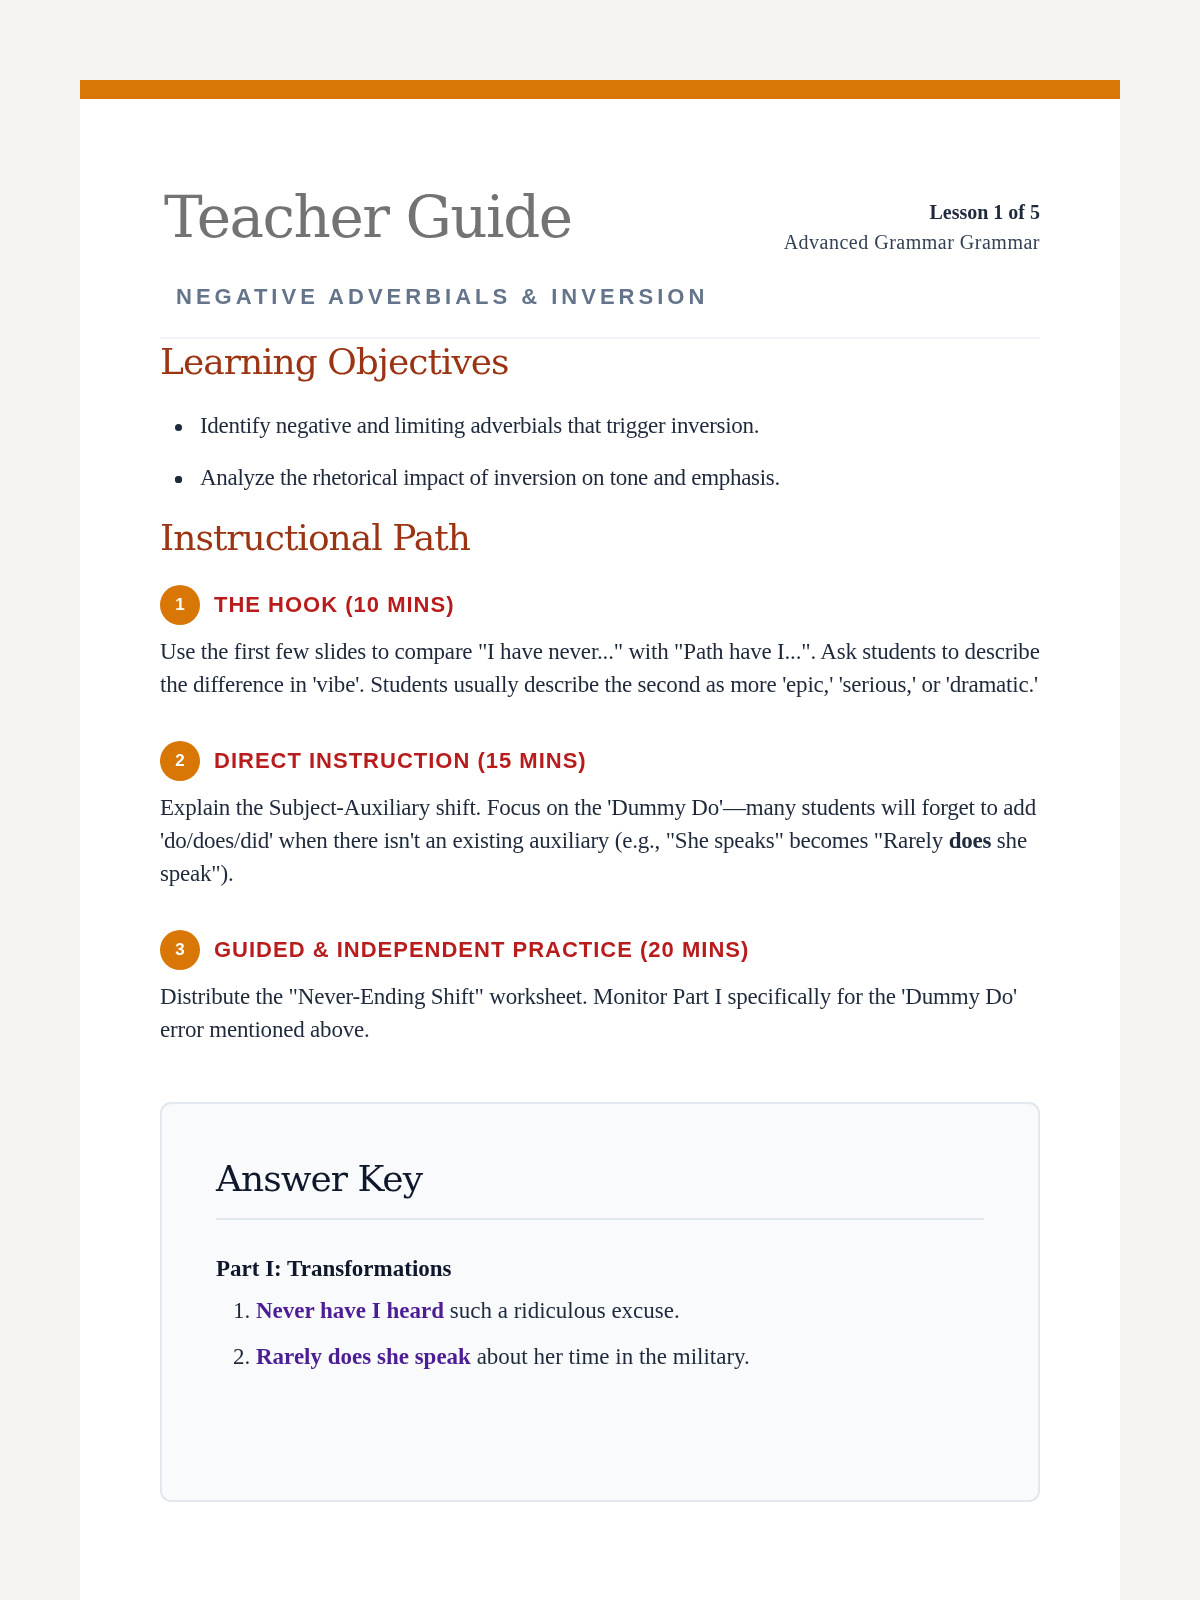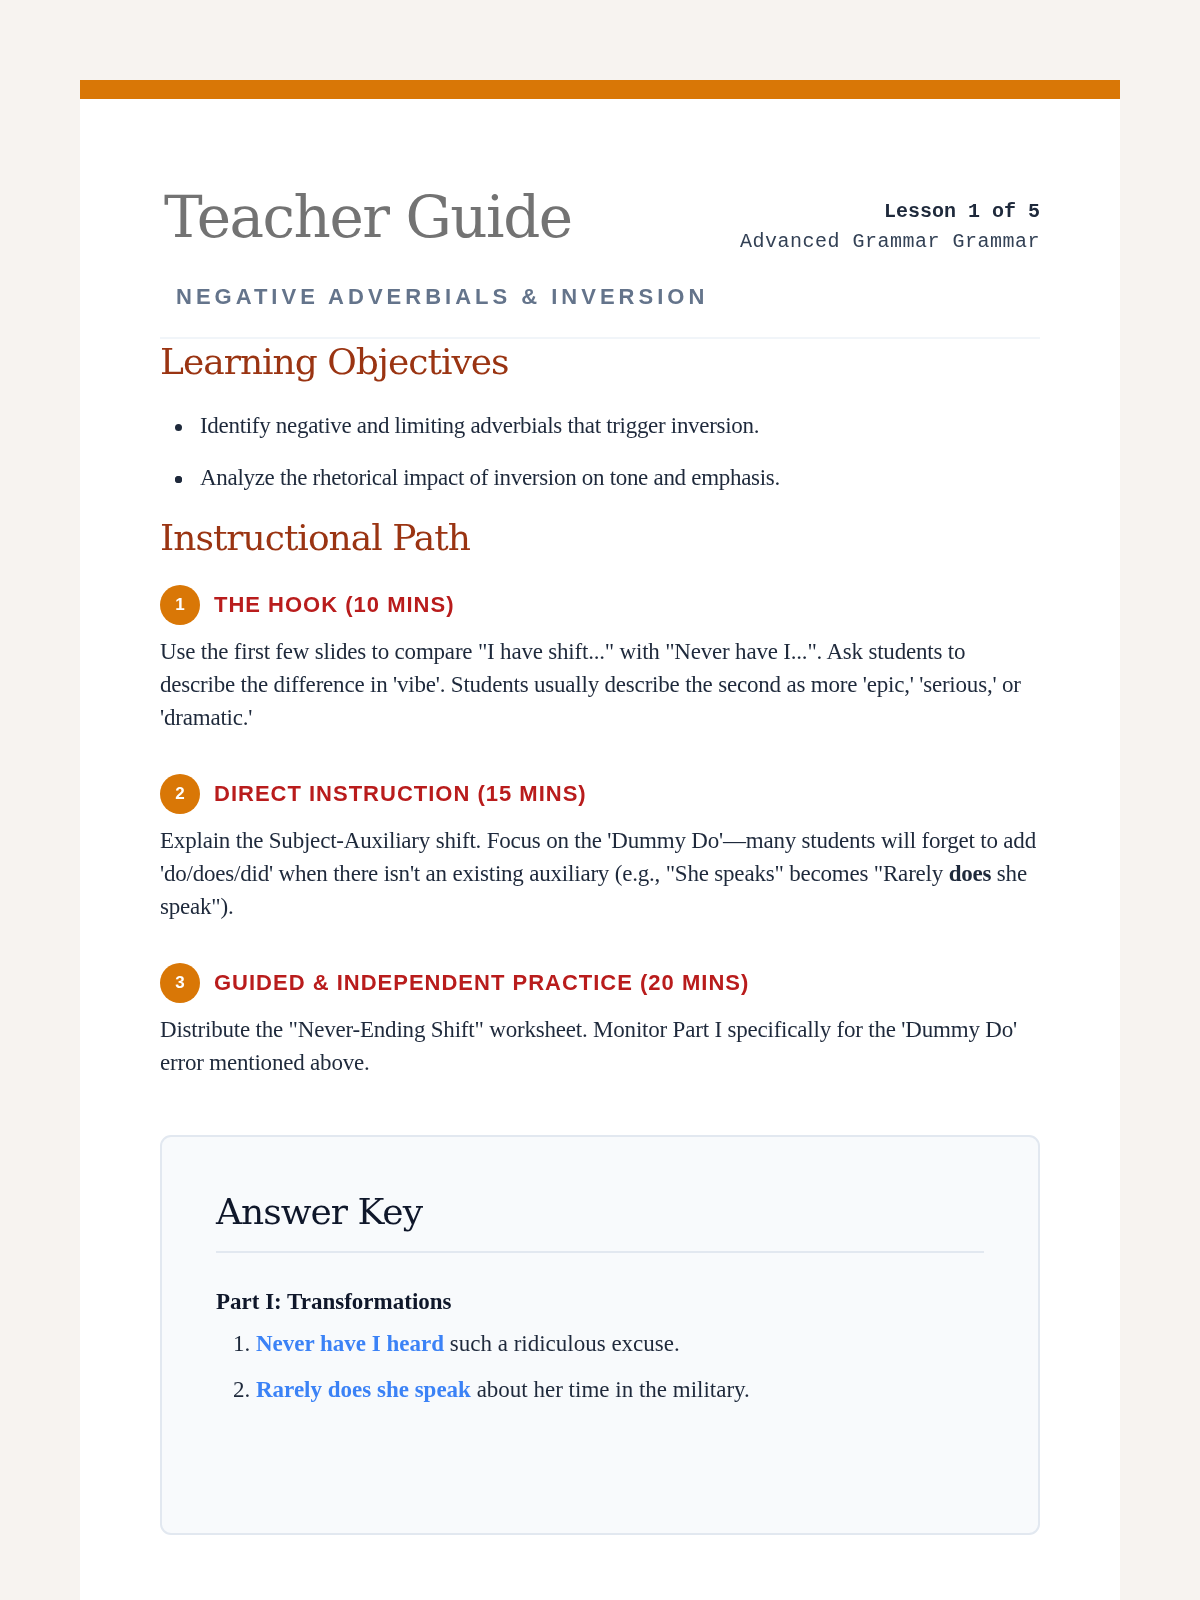--- a/index.html
+++ b/index.html
@@ -58,21 +58,21 @@
       font-size: 22px;
       letter-spacing: 4px;
       color: #64748b;
       line-height: 28px;
     }
     .meta {
       position: absolute;
       right: 0;
       top: 100px;
       text-align: right;
-      font-family: Liberation Mono, monospace;
+      font-family: Liberation Serif, serif;
     }
     .meta .lesson {
       font-weight: bold;
       font-size: 20px;
       color: #1e293b;
       line-height: 26px;
     }
     .meta .sequence {
       font-size: 20px;
       color: #334155;
@@ -179,21 +179,21 @@
     .answer-key ol {
       margin: 12px 0 0 0;
       padding: 0 0 0 40px;
     }
     .answer-key ol li {
       font-size: 23px;
       line-height: 30px;
       margin-bottom: 16px;
       color: #1e293b;
     }
-    .answer-key ol li b { color: #3b82f6; }
+    .answer-key ol li b { color: #4c1d95; }
   </style>
 </head>
 <body>
 
 <div class="page">
   <div class="content">
 
     <div class="header">
       <h1 class="title">Teacher Guide</h1>
       <div class="subtitle">NEGATIVE ADVERBIALS &amp; INVERSION</div>
@@ -218,21 +218,21 @@
       </li>
     </ul>
 
     <h2 class="section-title path-title">Instructional Path</h2>
 
     <div class="step">
       <div class="step-header">
         <span class="step-badge">1</span>
         <span class="step-label">THE HOOK (10 MINS)</span>
       </div>
-      <p class="step-body">Use the first few slides to compare "I have shift..." with "Never have I...". Ask students to describe the difference in 'vibe'. Students usually describe the second as more 'epic,' 'serious,' or 'dramatic.'</p>
+      <p class="step-body">Use the first few slides to compare "I have never..." with "Path have I...". Ask students to describe the difference in 'vibe'. Students usually describe the second as more 'epic,' 'serious,' or 'dramatic.'</p>
     </div>
 
     <div class="step">
       <div class="step-header">
         <span class="step-badge">2</span>
         <span class="step-label">DIRECT INSTRUCTION (15 MINS)</span>
       </div>
       <p class="step-body"><span>Explain the Subject-Auxiliary shift. Focus on the 'Dummy Do'—many students will forget to add 'do/does/did' when there isn't an existing auxiliary (e.g., "She speaks" becomes "Rarely </span><b>does</b><span> she speak").</span></p>
     </div>
 

